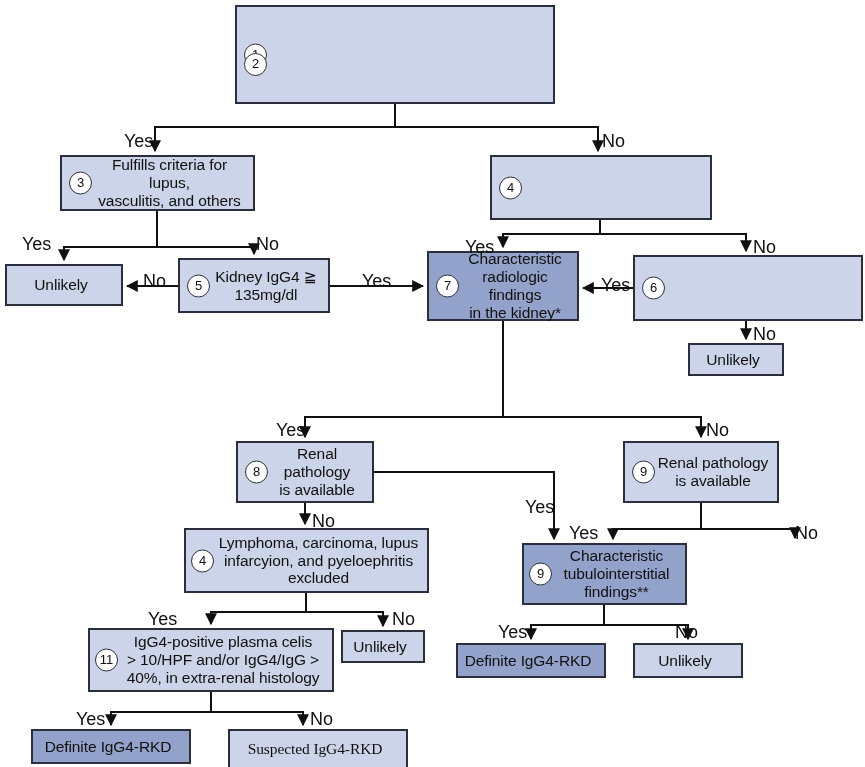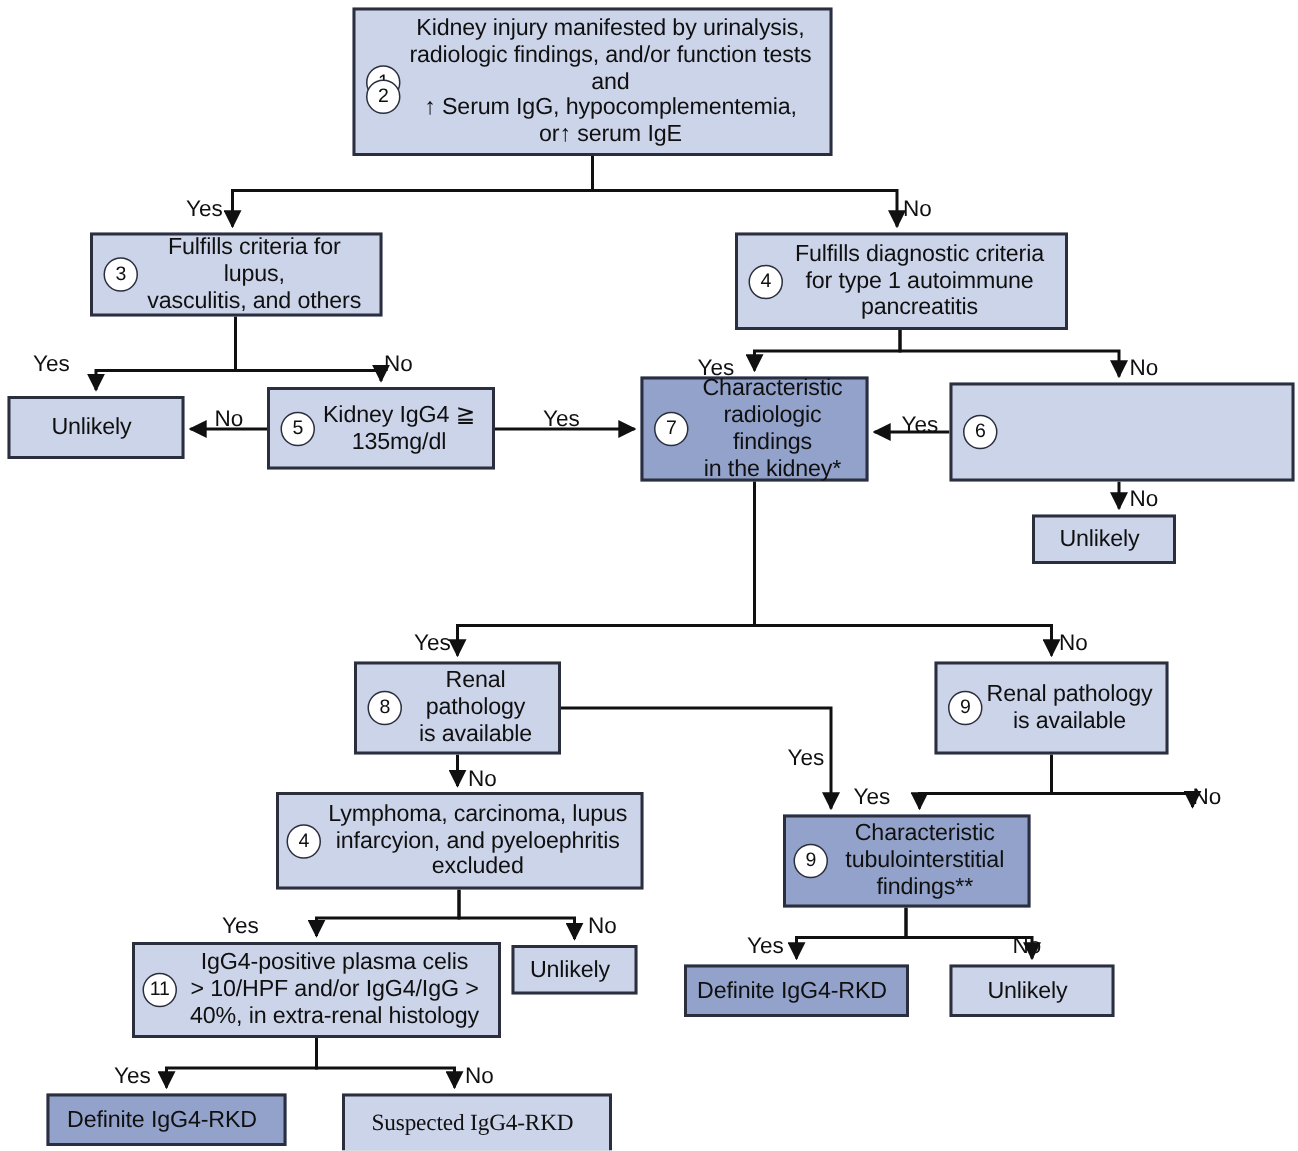--- a/index.html
+++ b/index.html
@@ -57,21 +57,21 @@
     border: 1px solid #2b2f3d;
     color: #101010;
     font-size: 13px;
     line-height: 19px;
     text-align: center;
     font-weight: 400;
   }
   .badge.wide { left: 5px; }
   .elabel {
     position: absolute;
-    font-size: 15px;
+    font-size: 18px;
     color: #101010;
     white-space: nowrap;
     line-height: 1;
   }
 </style>
 </head>
 <body>
 
 <div id="canvas">
 
@@ -117,38 +117,30 @@
       <path d="M 604 605 L 604 625 L 688 625 L 688 639"></path>
 
       <path d="M 211 692 L 211 712 L 111 712 L 111 725"></path>
       <path d="M 211 692 L 211 712 L 303 712 L 303 725"></path>
     </g>
   </svg>
 
   <div class="node has-num" id="node-n1" style="left:235px; top:5px; width:320px; height:99px;">
     <span class="badge">1</span>
     <span class="badge" style="top:auto; bottom:26px; transform:none;">2</span>
-    <span class="body">Kidney injury manifested by urinalysis,
-radiologic findings, and/or function tests
-and
-↑ Serum IgG, hypocomplementemia,
-or↑ serum IgE</span>
   </div>
 
   <div class="node has-num" id="node-n3" style="left:60px; top:155px; width:195px; height:56px;">
     <span class="badge">3</span>
     <span class="body">Fulfills criteria for lupus,
 vasculitis, and others</span>
   </div>
 
   <div class="node has-num" id="node-n4" style="left:490px; top:155px; width:222px; height:65px;">
     <span class="badge">4</span>
-    <span class="body">Fulfills diagnostic criteria
-for type 1 autoimmune
-pancreatitis</span>
   </div>
 
   <div class="node" id="node-unlikely1" style="left:5px; top:264px; width:118px; height:42px;">
     <span class="body">Unlikely</span>
   </div>
 
   <div class="node has-num" id="node-n5" style="left:178px; top:258px; width:152px; height:55px;">
     <span class="badge">5</span>
     <span class="body">Kidney IgG4 ≧
 135mg/dl</span>

